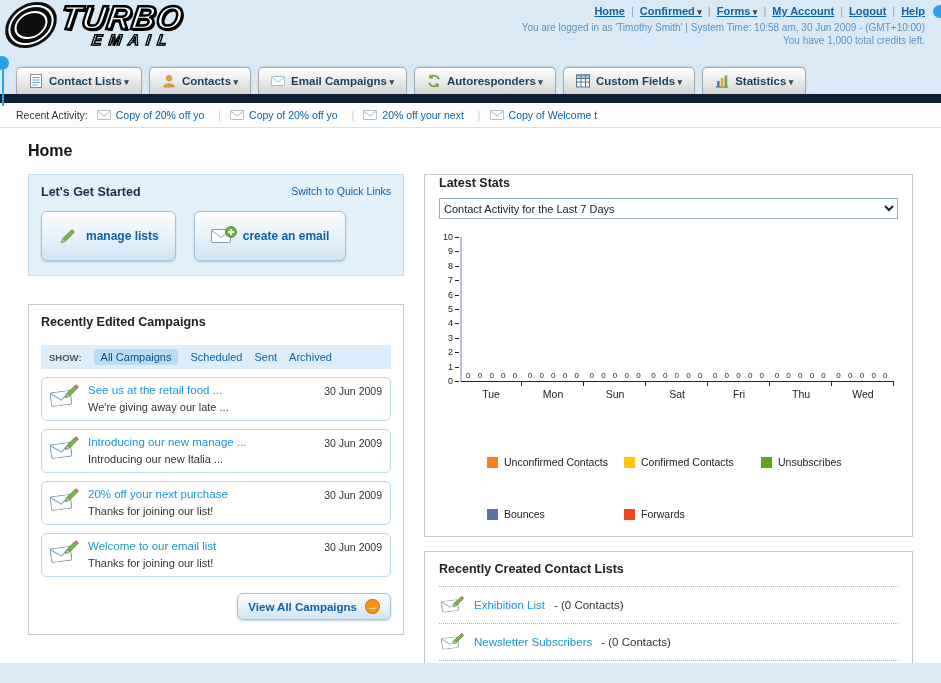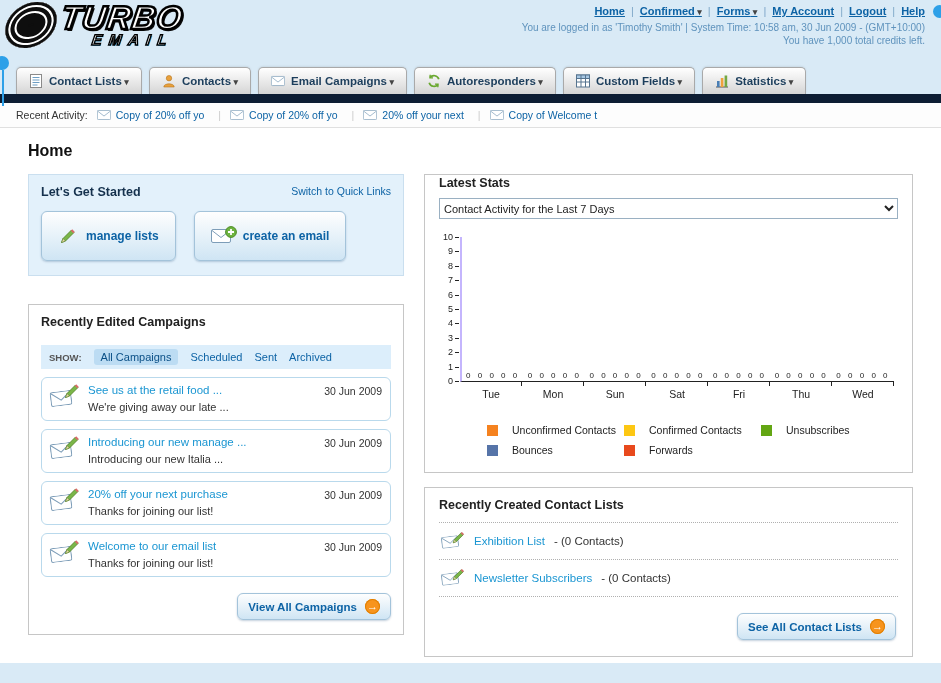--- a/index.html
+++ b/index.html
@@ -90,21 +90,21 @@
   .ydash{width:4px;height:1px;background:#222;display:inline-block;}
   .plot-wrap{flex:1;min-width:0;}
   .plot{height:145px;border-left:2px solid #c4b5fd;border-bottom:1px solid #222;position:relative;}
   .zero-row{position:absolute;left:0;right:0;bottom:1px;display:flex;}
   .zcell{flex:1;text-align:center;font-size:8px;color:#222;letter-spacing:2.5px;white-space:nowrap;overflow:hidden;}
   .tick-row{display:flex;height:4px;}
   .tcell{flex:1;border-right:1px solid #222;}
   .label-row{display:flex;margin-top:2px;}
   .lcell{flex:1;text-align:center;font-size:10.5px;color:#222;}
   .legend{display:grid;grid-template-columns:repeat(3,1fr);row-gap:8px;margin:24px 0 4px 48px;}
-  .legend-item{display:flex;align-items:center;gap:14px;font-size:10.5px;color:#222;}
+  .legend-item{display:flex;align-items:center;gap:6px;font-size:10.5px;color:#222;margin-top:32px;}
   .swatch{width:11px;height:11px;display:inline-block;flex:0 0 11px;}
 
   
   .cl{padding:10px 14px 12px;}
   .cl-items{border-top:1px dotted #b0b0b0;margin-top:10px;}
   .cl-item{display:flex;align-items:center;gap:9px;padding:9px 2px;border-bottom:1px dotted #b0b0b0;font-size:11.5px;}
   .cl-name{color:#1b96d2;cursor:pointer;}
   .cl-suffix{color:#333;}
   .seeall-row{display:flex;justify-content:flex-end;margin:16px 2px 4px 0;}
 

